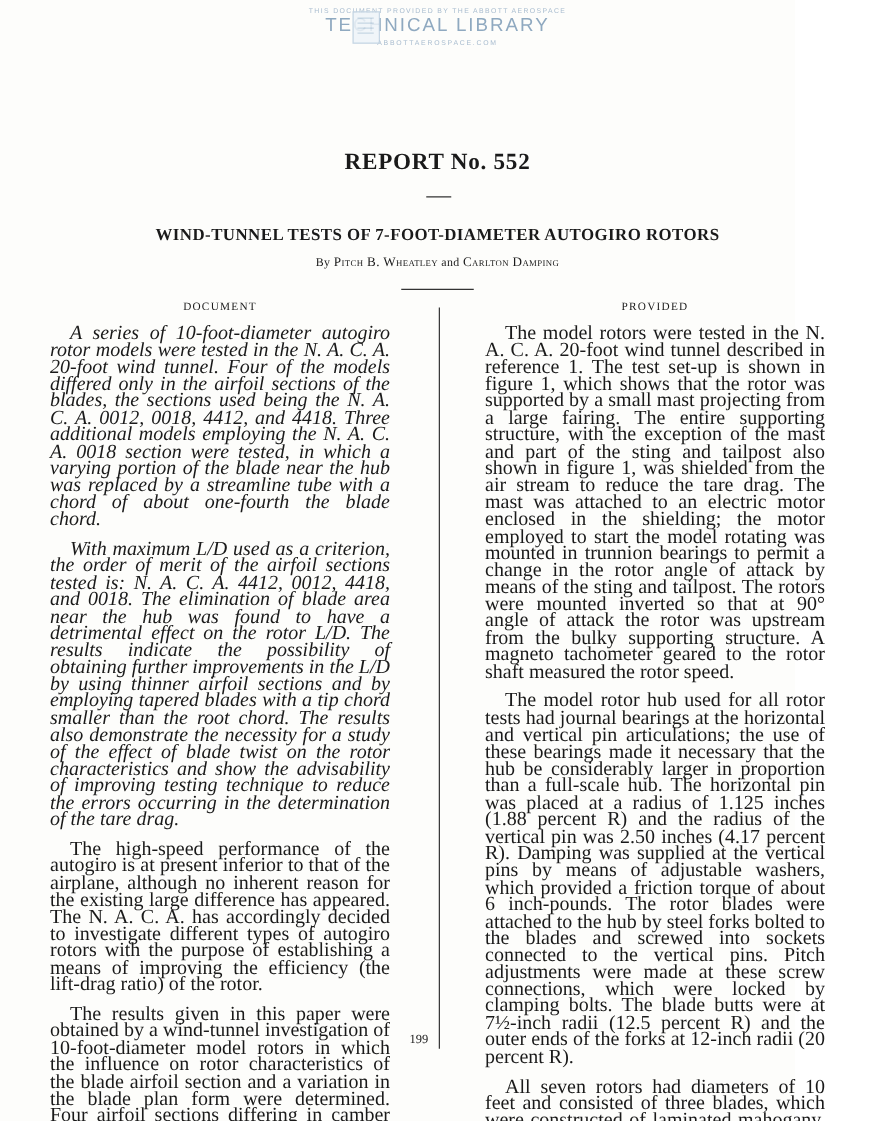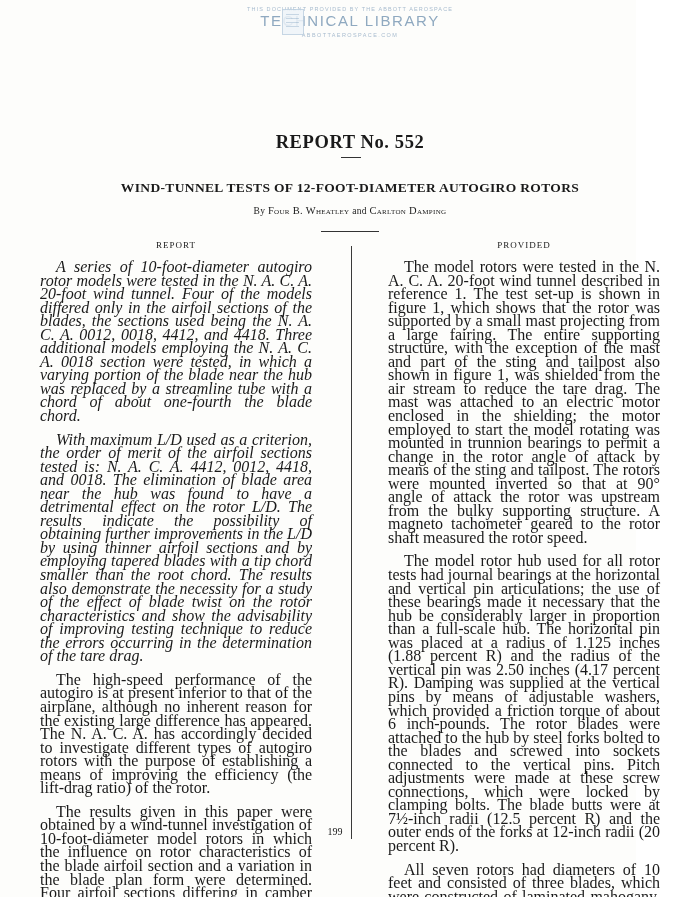--- a/index.html
+++ b/index.html
@@ -69,21 +69,21 @@
     position: absolute;
     left: 3px; top: 4px;
     width: 13px; height: 1px;
     background: #bdd0e0;
     box-shadow: 0 4px 0 #bdd0e0, 0 8px 0 #bdd0e0, 0 12px 0 #bdd0e0;
   }
 
   
   .report-no {
     position: absolute;
-    top: 132px;
+    top: 120px;
     left: 0;
     width: 700px;
     text-align: center;
     font-size: 18.5px;
     font-weight: bold;
     letter-spacing: .6px;
     font-family: "Liberation Serif", serif;
   }
   .rule-short {
     position: absolute;
@@ -188,31 +188,31 @@
 
   <div class="watermark">
     <div class="wm-top">THIS DOCUMENT PROVIDED BY THE ABBOTT AEROSPACE</div>
     <div class="wm-main">TECHNICAL LIBRARY</div>
     <div class="wm-sub">ABBOTTAEROSPACE.COM</div>
   </div>
   <div class="wm-logo"></div>
 
   <div class="report-no">REPORT No. 552</div>
   <div class="rule-short"></div>
-  <div class="paper-title">WIND-TUNNEL TESTS OF 12-FOOT-DIAMETER AUTOGIRO ROTORS</div>
+  <div class="paper-title">WIND-TUNNEL TESTS OF 7-FOOT-DIAMETER AUTOGIRO ROTORS</div>
   <div class="byline">
-    <span>By </span><span class="smallcaps">Four B. Wheatley</span><span> and </span><span class="smallcaps">Carlton Damping</span>
+    <span>By </span><span class="smallcaps">Pitch B. Wheatley</span><span> and </span><span class="smallcaps">Carlton Damping</span>
   </div>
   <div class="rule-short2"></div>
 
   <div class="columns">
     <div class="divider"></div>
 
     <div class="col col-left">
-      <div class="sec-head">REPORT</div>
+      <div class="sec-head">DOCUMENT</div>
       <div class="summary-block">
         <p>A series of 10-foot-diameter autogiro rotor models were tested in the N. A. C. A. 20-foot wind tunnel. Four of the models differed only in the airfoil sections of the blades, the sections used being the N. A. C. A. 0012, 0018, 4412, and 4418. Three additional models employing the N. A. C. A. 0018 section were tested, in which a varying portion of the blade near the hub was replaced by a streamline tube with a chord of about one-fourth the blade chord.</p>
         <p>With maximum L/D used as a criterion, the order of merit of the airfoil sections tested is: N. A. C. A. 4412, 0012, 4418, and 0018. The elimination of blade area near the hub was found to have a detrimental effect on the rotor L/D. The results indicate the possibility of obtaining further improvements in the L/D by using thinner airfoil sections and by employing tapered blades with a tip chord smaller than the root chord. The results also demonstrate the necessity for a study of the effect of blade twist on the rotor characteristics and show the advisability of improving testing technique to reduce the errors occurring in the determination of the tare drag.</p>
       </div>
       <div>
         <p>The high-speed performance of the autogiro is at present inferior to that of the airplane, although no inherent reason for the existing large difference has appeared. The N. A. C. A. has accordingly decided to investigate different types of autogiro rotors with the purpose of establishing a means of improving the efficiency (the lift-drag ratio) of the rotor.</p>
         <p>The results given in this paper were obtained by a wind-tunnel investigation of 10-foot-diameter model rotors in which the influence on rotor characteristics of the blade airfoil section and a variation in the blade plan form were determined. Four airfoil sections differing in camber and thickness and four plan forms were tested; the aerodynamic characteristics of each rotor were determined at several pitch settings over the entire range of tip-speed ratios in which the rotors would autorotate.</p>
       </div>
     </div>
 

